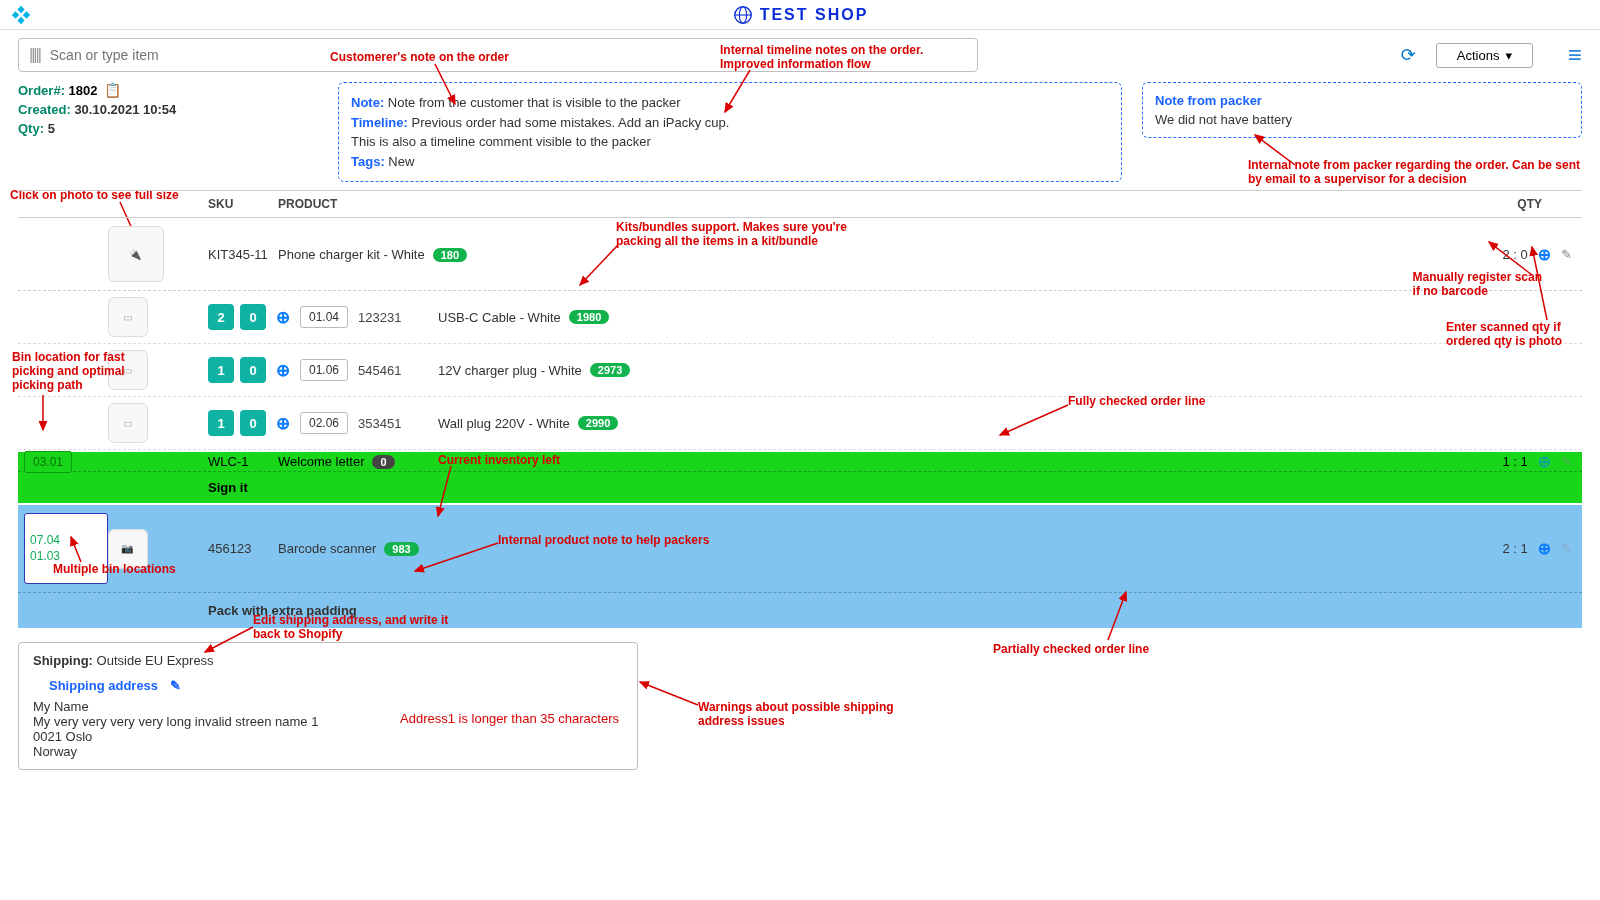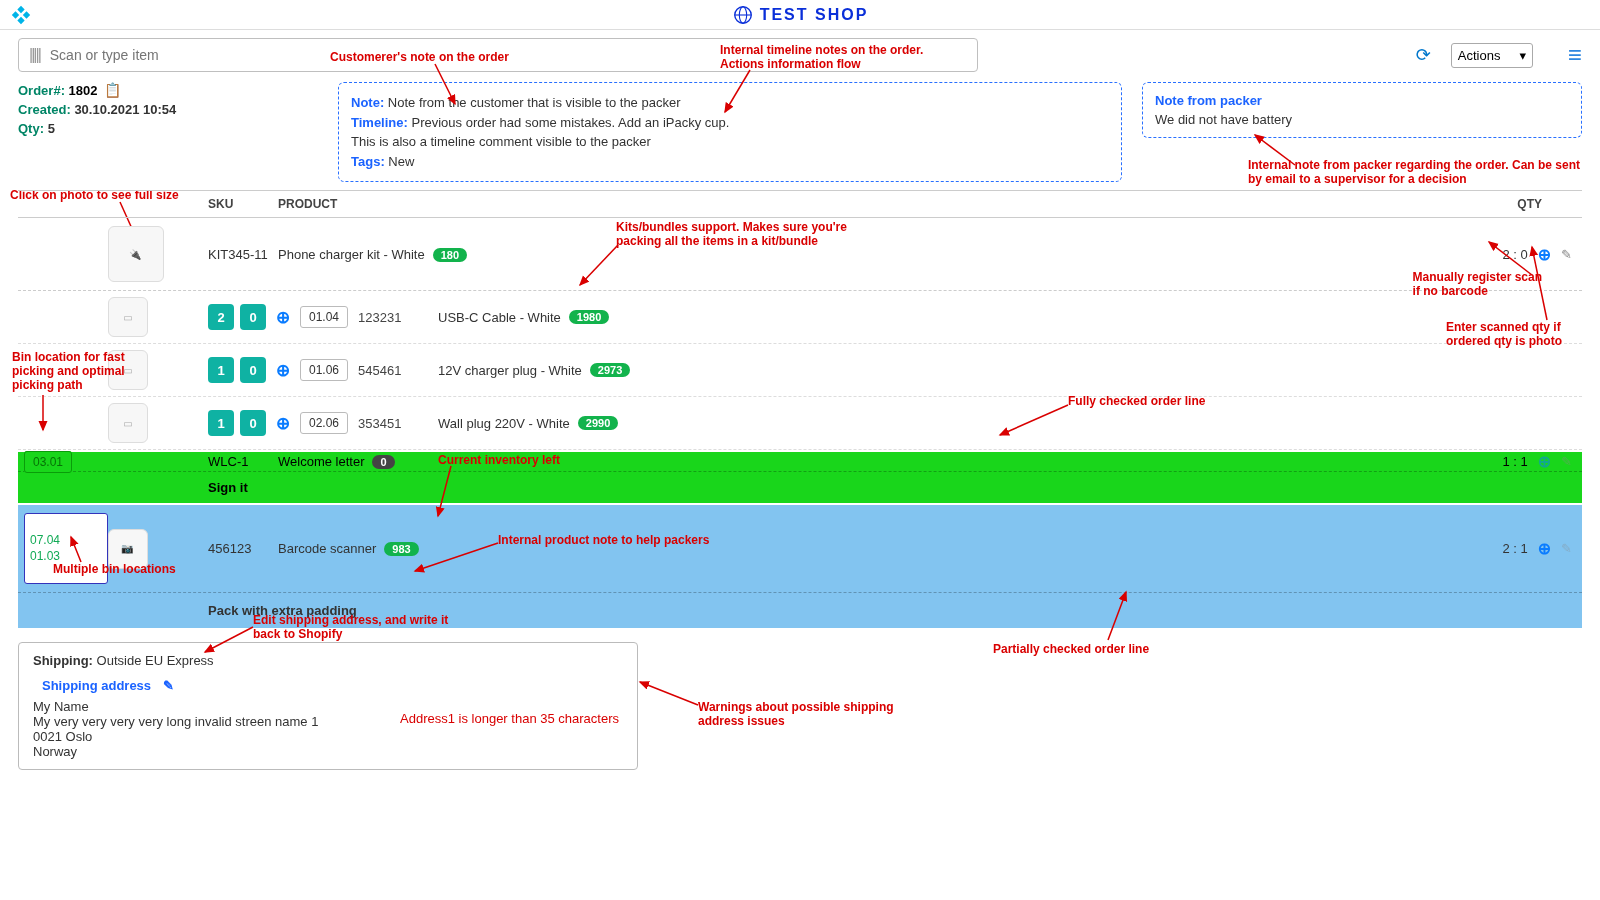--- a/index.html
+++ b/index.html
@@ -6,21 +6,21 @@
   body { font-family: -apple-system, BlinkMacSystemFont, "Segoe UI", Arial, sans-serif; font-size: 13px; color: #333; background:#fff; }
   .topbar { display:flex; align-items:center; justify-content:center; border-bottom:1px solid #ddd; height:30px; position:relative; }
   .topbar .logo { position:absolute; left:10px; top:4px; color:#00A8E8; font-size:20px; }
   .topbar .brand { color:#0a2fd9; font-weight:700; letter-spacing:2px; font-size:16px; display:flex; align-items:center; gap:6px; }
   .page { padding:8px 18px; }
   .row1 { display:flex; align-items:center; gap:20px; }
   .scanbox { flex:1; display:flex; align-items:center; border:1px solid #bfbfbf; border-radius:4px; height:34px; max-width:960px; background:#fff; padding:0 10px; }
   .scanbox .bc { color:#999; font-size:16px; margin-right:10px; letter-spacing:-2px; }
   .scanbox input { border:none; outline:none; flex:1; font-size:14px; color:#555; }
   .refresh { color:#0077cc; font-size:18px; margin-left:30px; cursor:pointer; }
-  .actionsbtn { border:1px solid #aaa; border-radius:3px; padding:4px 6px; font-size:13px; background:#fff; cursor:pointer; display:inline-flex; align-items:center; gap:19px;text-align:center;}
+  .actionsbtn { border:1px solid #aaa; border-radius:3px; padding:4px 20px; font-size:13px; background:#fff; cursor:pointer; display:inline-flex; align-items:center; gap:6px;text-align:center;}
   .hamburger { color:#2E86E0; font-size:24px; margin-left:15px; cursor:pointer; }
   .right-tools { display:flex; align-items:center; margin-left:auto; gap:20px; }
   .meta-notes { display:flex; gap:20px; margin-top:10px; align-items:flex-start;}
   .meta { min-width:300px; }
   .meta div { margin-bottom:4px; }
   .meta .lab { color:#008566; font-weight:600; }
   .meta .ord { color:#000; font-weight:600; }
   .clip { color:#0062d6; margin-left:3px; font-size:14px;}
   .notebox { flex:1; border:1px dashed #2970ff; border-radius:6px; padding:10px 12px; font-size:13px; line-height:1.5;}
   .notebox .nlab { color:#1b63ff; font-weight:600; }
@@ -47,21 +47,21 @@
   .full-green { background:#19d61b; color:#000; }
   .partial-blue { background:#82c4f0; }
   .sign-row { padding:8px 0 8px 190px; font-weight:600; }
   .pencil { color:#888; cursor:pointer; }
   .plusblue { color:#0a7cff; font-weight:700; cursor:pointer; font-size:16px;}
   .row-wrap { display:flex; align-items:center; width:100%; }
   .bins-multi { font-size:12px; color:#1a5; border:1px solid #33b; border-radius:3px; padding:19px 5px; background:#ffffff; line-height:1.3; text-align:left; }
   .note-sub { padding:10px 0 10px 190px; font-weight:600; }
   .ship-card { margin-top:14px; border:1px solid #bbb; border-radius:4px; padding:10px 14px; max-width:620px; position:relative;}
   .ship-card .slab { font-weight:700; }
-  .ship-card .stitle { color:#1b63ff; font-weight:700; margin:10px 9px 6px; display:flex; align-items:center; gap:12px;}
+  .ship-card .stitle { color:#1b63ff; font-weight:700; margin:10px 16px 6px; display:flex; align-items:center; gap:12px;}
   .warn { color:#d90000; position:absolute; right:18px; top:68px; font-size:13px;}
   .editicon { color:#1b63ff; cursor:pointer;}
   .rel { position:relative; }
   svg.arrow { position:absolute; overflow:visible; }
   .sku-txt { width:80px; color:#444; }
   .prod-txt { color:#333; }
   .qt-right { margin-left:auto; display:flex; align-items:center; gap:10px; padding-right:10px;}
   .section-line { border:none; border-top:1px solid #ccc; margin:4px 0 0 0;}
   .globe-icon { width:22px; height:22px; }
 </style>
@@ -105,21 +105,21 @@
   <svg class="arrow" style="left:430px; top:34px;" width="40" height="50">
       <defs>
         <marker id="ah" markerWidth="8" markerHeight="8" refX="6" refY="3" orient="auto">
           <path d="M0,0 L7,3 L0,6 Z" fill="#d90000"></path>
         </marker>
       </defs>
       <line x1="5" y1="0" x2="25" y2="40" stroke="#d90000" stroke-width="1.5" marker-end="url(#ah)"></line>
     </svg>
 
   <div class="annot" style="left:720px; top:13px; white-space:pre;">Internal timeline notes on the order.
-Actions information flow</div>
+Improved information flow</div>
   <svg class="arrow" style="left:720px; top:40px;" width="40" height="50">
       <line x1="30" y1="0" x2="5" y2="42" stroke="#d90000" stroke-width="1.5" marker-end="url(#ah)"></line>
     </svg>
 
   <div class="annot" style="right:20px; top:128px; white-space:pre; text-align:left;">Internal note from packer regarding the order. Can be sent
 by email to a supervisor for a decision</div>
   <svg class="arrow" style="right:300px; top:100px;" width="50" height="40">
       <line x1="45" y1="35" x2="5" y2="5" stroke="#d90000" stroke-width="1.5" marker-end="url(#ah)"></line>
     </svg>
 

